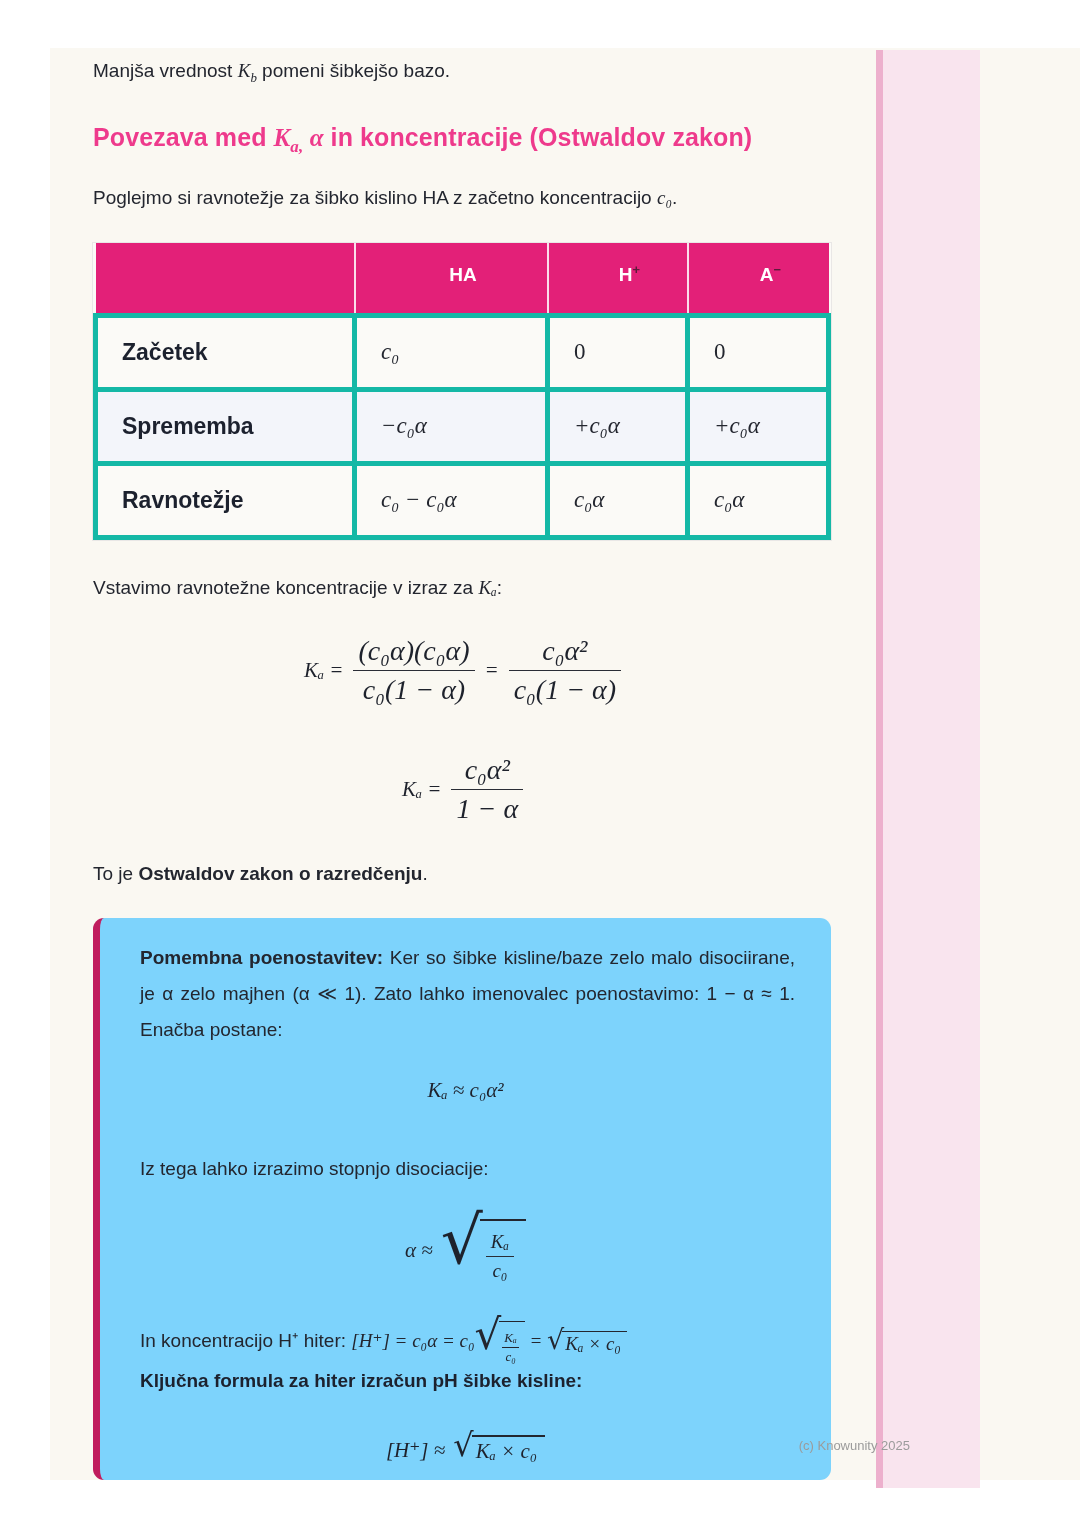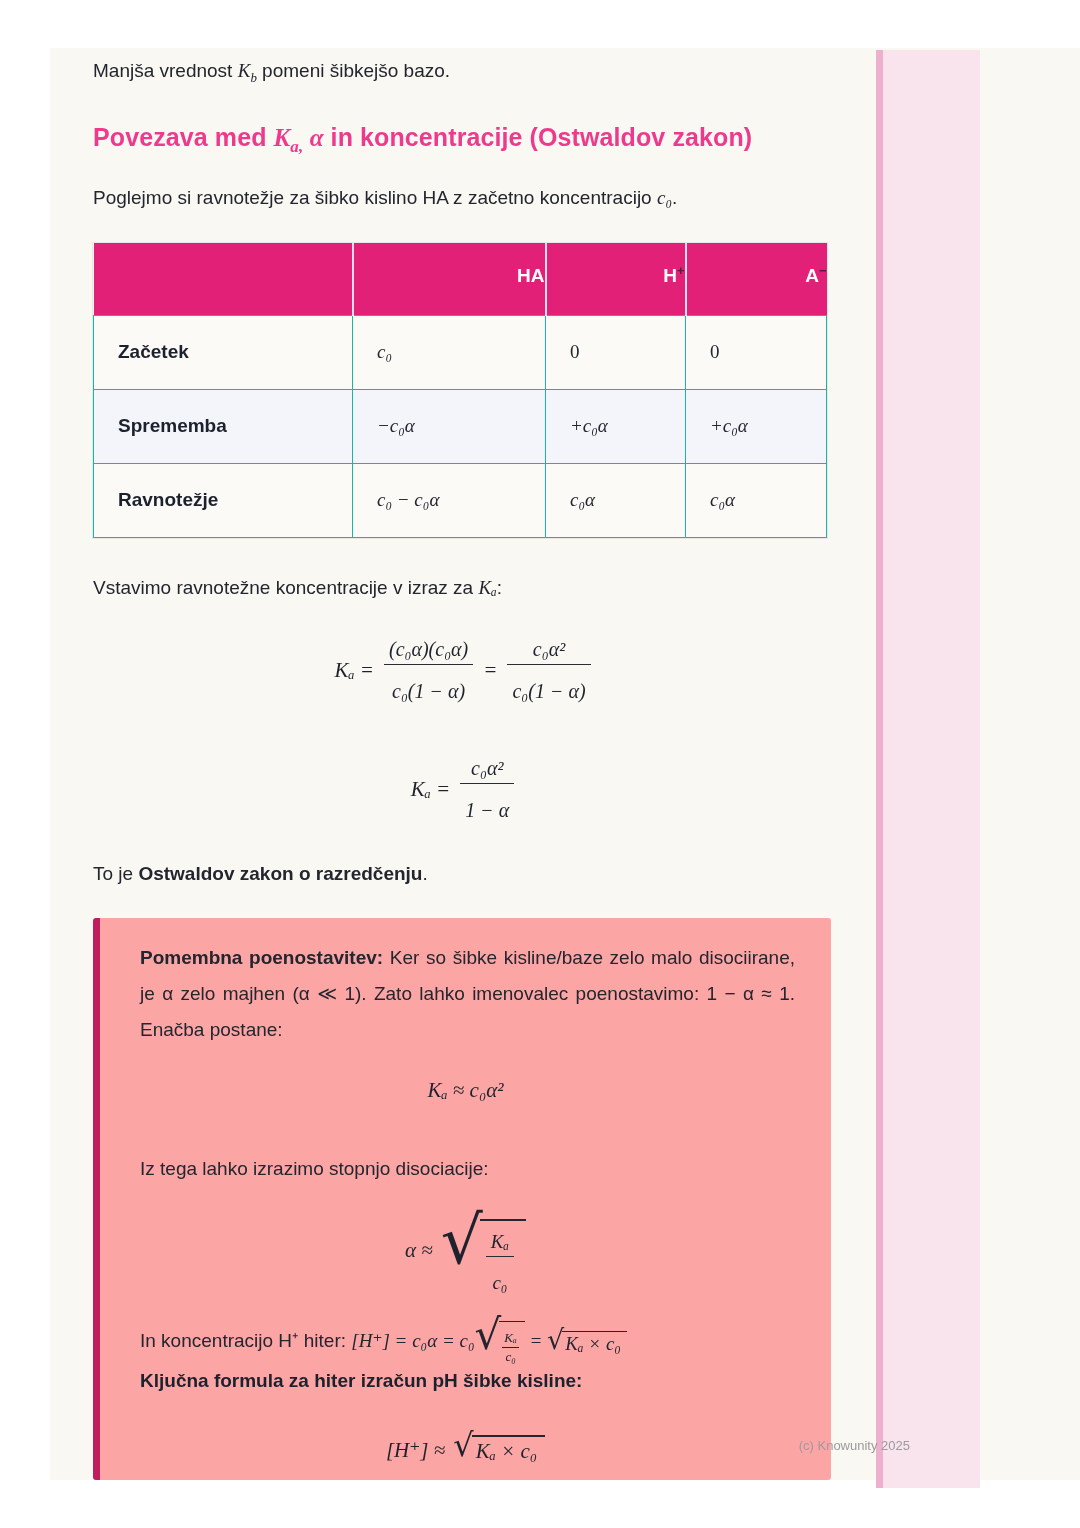--- a/index.html
+++ b/index.html
@@ -15,56 +15,56 @@
   .math { font-family:"Liberation Serif","DejaVu Serif",serif; font-style:italic; }
   sub { font-size:0.68em; } sup { font-size:0.68em; }
 
   .heading { position:absolute; left:93px; top:123px; width:880px; font-size:25px; font-weight:700;
              color:#ee3a8c; letter-spacing:0.1px; }
   .heading .math { font-weight:600; }
 
   
   .ice-table { position:absolute; left:93px; top:243px; width:733px; border-collapse:collapse;
                table-layout:fixed; background:#fbfaf7; box-shadow:0 0 0 1px #e9e7e6; }
-  .ice-table th { background:#e32078; color:#ffffff; font-size:19px; font-weight:700; text-align:right;
+  .ice-table th { background:#e32078; color:#ffffff; font-size:19px; font-weight:700; text-align:center;
                   padding:0 0 8px 24px; height:72px; border-right:2px solid rgba(255,255,255,.85); }
   .ice-table th:last-child { border-right:none; }
   .ice-table th .hsup { color:#5c1a3a; font-weight:700; }
-  .ice-table td { height:74px; padding:0 0 0 24px; font-size:19px; border:1px solid #14b8a6; }
+  .ice-table td { height:74px; padding:0 0 0 24px; font-size:23px; border:5px solid #14b8a6; }
   .ice-table tr.alt td { background:#f3f5fa;margin-top:37px; }
   .rlabel { font-weight:700; color:#1c212e; }
   .cell { font-family:"Liberation Serif","DejaVu Serif",serif; }
   .cell.m { font-style:italic; }
 
   
   .formula { position:absolute; left:93px; width:739px; display:flex; justify-content:center;
              align-items:center; gap:10px; font-size:21px; color:#1e222c; }
-  .frac { display:inline-flex; flex-direction:column; text-align:center; font-size:20px; }
+  .frac { display:inline-flex; flex-direction:column; text-align:center; font-size:28px; }
   .frac .num { padding:0 5px 3px 5px; border-bottom:1.6px solid #2a2d36; }
-  .frac .den { padding:15px 5px 0 5px; }
+  .frac .den { padding:3px 5px 0 5px; }
 
   .sqrt { display:inline-flex; align-items:flex-start; vertical-align:middle; }
   .radical { font-family:"DejaVu Serif",serif; font-style:normal; line-height:0.82; margin-right:-3px; }
   .rootbar { border-top:2px solid #23262f; }
   .big .radical { font-size:66px; }
   .big .rootbar { margin-top:5px; padding:8px 12px 0 6px; }
   .big .frac { font-size:19px; }
   .small .radical { font-size:42px; margin-right:-2px; }
   .small .rootbar { border-top:1.6px solid #23262f; margin-top:3px; padding:3px 6px 0 3px; }
   .small .frac { font-size:13px; }
   .small .frac .num { border-bottom:1px solid #23262f; padding:0 2px 1px; }
   .small .frac .den { padding:1px 2px 0; }
   .tiny .radical { font-size:27px; margin-right:-2px; }
   .tiny .rootbar { border-top:1.6px solid #23262f; margin-top:2px; padding:1px 6px 0 3px; }
   .med .radical { font-size:32px; margin-right:-2px; }
   .med .rootbar { margin-top:3px; padding:2px 8px 0 4px; }
 
   
   .pinkbox { position:absolute; left:93px; top:918px; width:738px; height:562px;
-             background:#fca5a5; border-left:7px solid #c01d5e; border-radius:3px; }
+             background:#7dd3fc; border-left:7px solid #c01d5e; border-radius:11px; }
   .bpara { position:absolute; top:22px; left:40px; right:36px; font-size:19px; line-height:36px;
            text-align:justify; color:#23262f; }
   .bline { position:absolute; left:40px; right:24px; font-size:19px; color:#23262f; }
   .bline.bold { font-weight:700; color:#1c212e; }
   .bformula { position:absolute; left:0; width:100%; display:flex; justify-content:center;
               align-items:flex-start; gap:8px; font-size:21px; color:#1e222c; }
 
   .watermark { position:absolute; top:1438px; right:70px; font-size:13px; color:#9b9b9b; z-index:5; }
 </style>
 </head>

